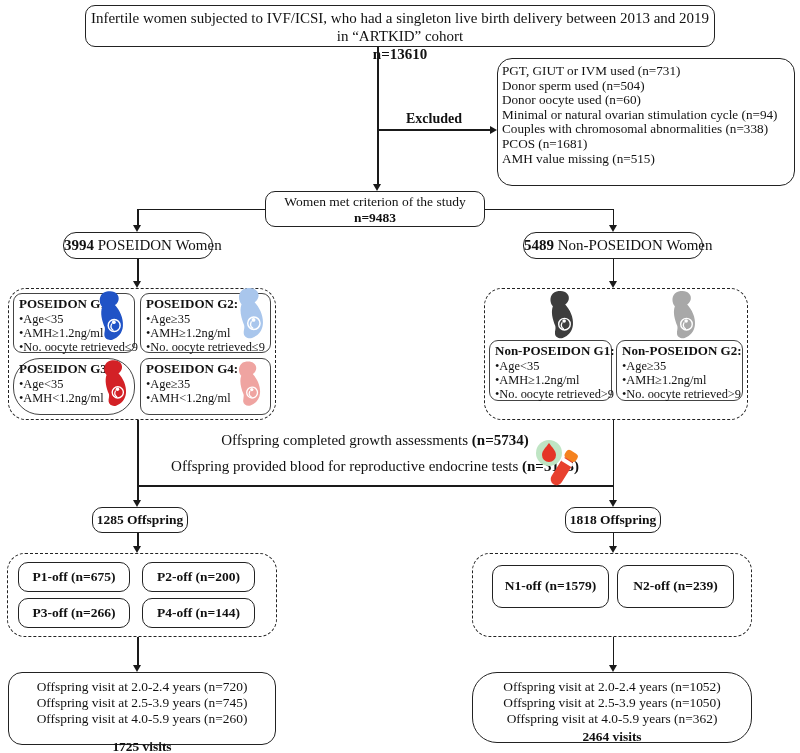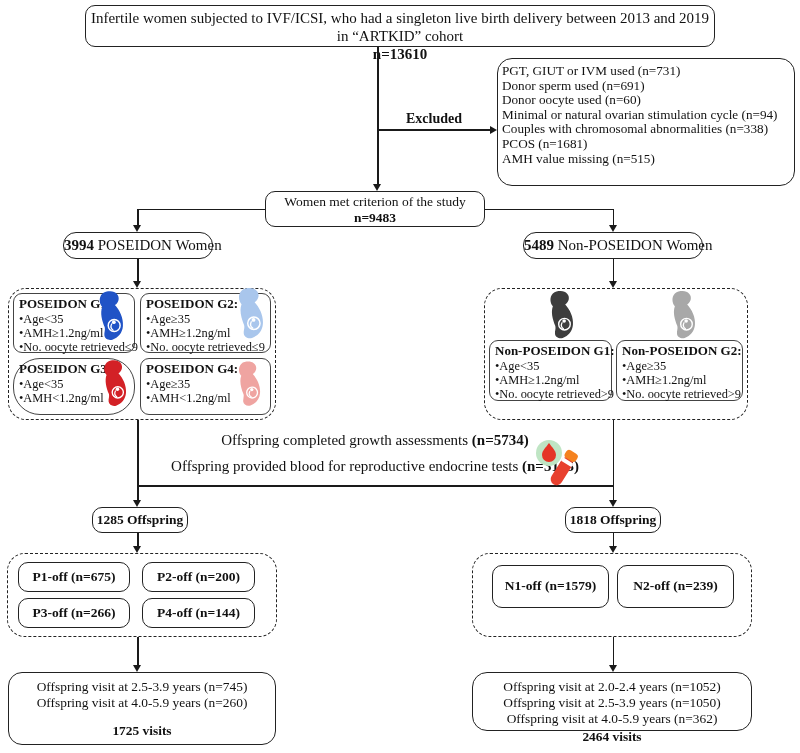--- a/index.html
+++ b/index.html
@@ -54,21 +54,21 @@
 
   <div class="vline" style="left:377px;top:47px;height:138px;"></div>
   <div class="arrow-d" style="left:373px;top:184px;"></div>
 
   <div class="hline" style="left:378px;top:129px;width:112px;"></div>
   <div class="arrow-r" style="left:490px;top:125.5px;"></div>
   <div class="excl-label" style="left:384px;top:111px;width:100px;">Excluded</div>
 
   <div class="box exbox" style="left:497px;top:58px;width:298px;height:128px;border-radius:15px;">
     <div>PGT, GIUT or IVM used (n=731)</div>
-    <div>Donor sperm used (n=691)</div>
+    <div>Donor sperm used (n=504)</div>
     <div>Donor oocyte used (n=60)</div>
     <div>Minimal or natural ovarian stimulation cycle (n=94)</div>
     <div>Couples with chromosomal abnormalities (n=338)</div>
     <div>PCOS (n=1681)</div>
     <div>AMH value missing (n=515)</div>
   </div>
 
   <div class="box critbox" style="left:265px;top:191px;width:220px;height:36px;">
     <div>Women met criterion of the study</div>
     <div class="bold">n=9483</div>
@@ -198,24 +198,25 @@
   <div class="dashed" style="left:472px;top:553px;width:280px;height:84px;"></div>
   <div class="box subbox" style="left:492px;top:565px;width:117px;height:43px;line-height:40px;font-family:Liberation Serif, serif;">N1-off (n=1579)</div>
   <div class="box subbox" style="left:617px;top:565px;width:117px;height:43px;line-height:40px;">N2-off (n=239)</div>
 
   <div class="vline" style="left:137.2px;top:637px;height:28px;"></div>
   <div class="arrow-d" style="left:133px;top:665px;"></div>
   <div class="vline" style="left:612.5px;top:637px;height:28px;"></div>
   <div class="arrow-d" style="left:608.5px;top:665px;"></div>
 
   <div class="box visitbox" style="left:8px;top:672px;width:268px;height:73px;border-radius:14px;">
+    <div>Offspring visit at 2.0-2.4 years (n=720)</div>
     <div>Offspring visit at 2.5-3.9 years (n=745)</div>
     <div>Offspring visit at 4.0-5.9 years (n=260)</div>
     <div class="bold" style="margin-top:12px;">1725 visits</div>
   </div>
-  <div class="box visitbox" style="left:472px;top:672px;width:280px;height:59px;border-radius:15px;">
+  <div class="box visitbox" style="left:472px;top:672px;width:280px;height:71px;border-radius:25px;">
     <div>Offspring visit at 2.0-2.4 years (n=1052)</div>
     <div>Offspring visit at 2.5-3.9 years (n=1050)</div>
     <div>Offspring visit at 4.0-5.9 years (n=362)</div>
     <div class="bold" style="margin-top:2px;">2464 visits</div>
   </div>
 
 </div>
 
 </body></html>

